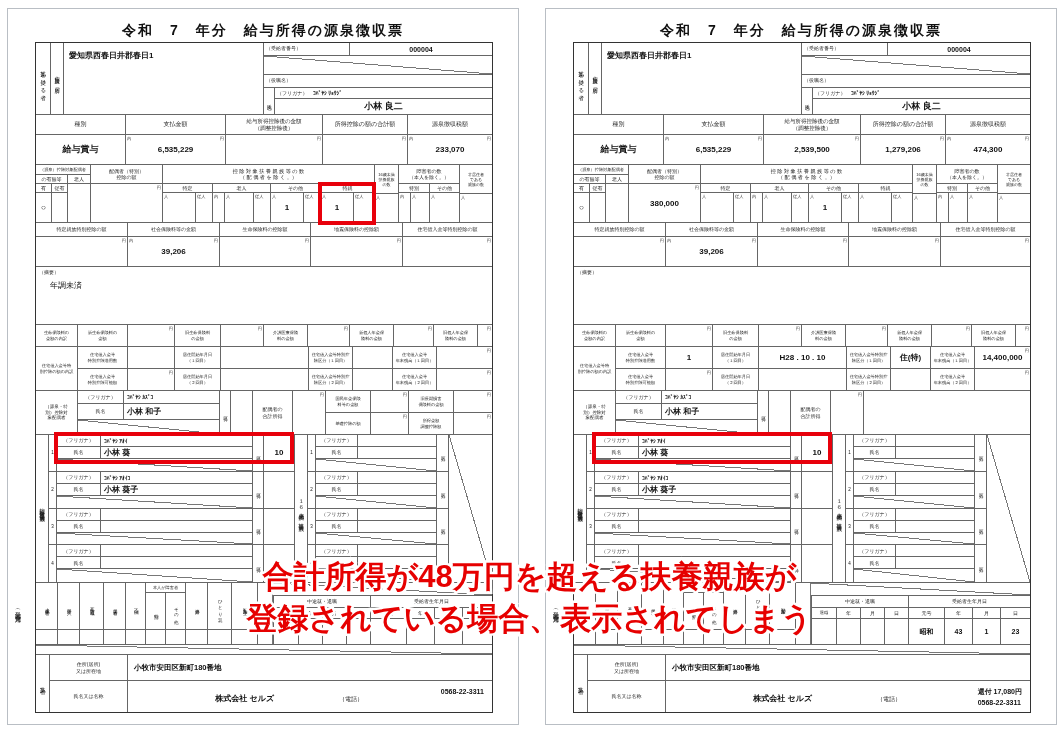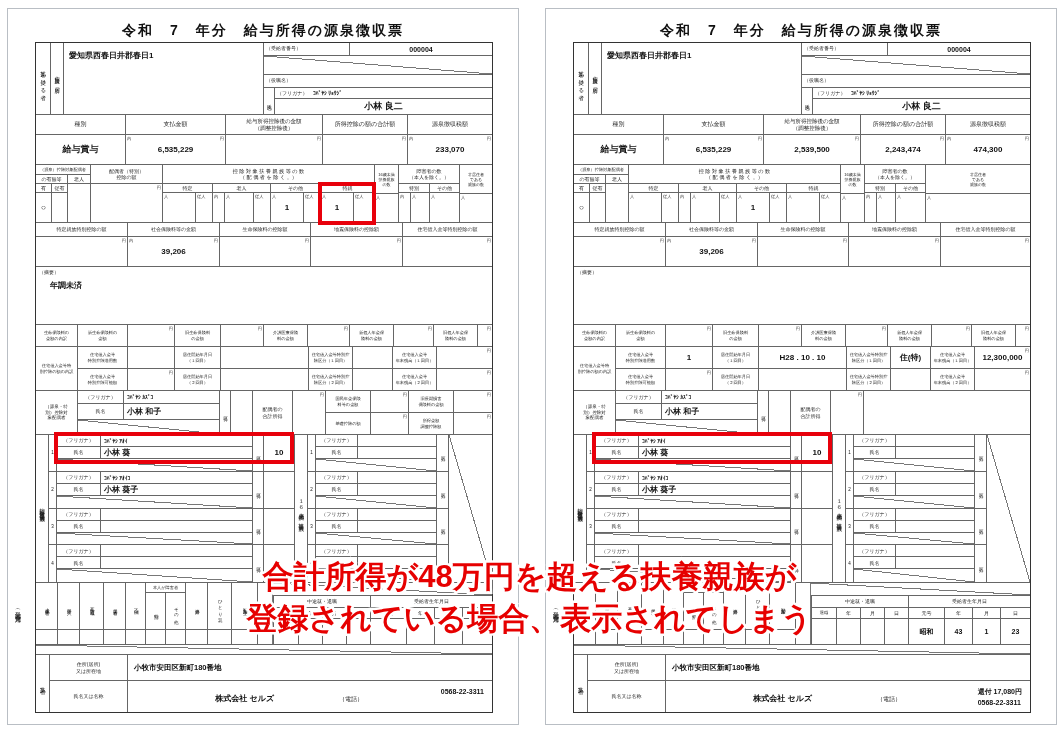--- a/index.html
+++ b/index.html
@@ -232,21 +232,21 @@
             <span class="mkr">円</span>
           </div>
         <div class="vc" style="flex:1">
             <span class="mkr">円</span>
           </div>
       </div>
     </div>
 
     <div class="bb" style="height:58px;position:relative">
       <span class="lbl" style="position:absolute;left:3px;top:2px">（摘要）</span>
-      <div style="position:absolute;left:14px;top:13px;font-weight:bold;font-size:8px">年調未済</div>
+      <div style="position:absolute;left:14px;top:13px;font-weight:normal;font-size:8px">年調未済</div>
     </div>
 
     <div class="c bb" style="height:66px">
       <div class="r bb" style="height:22px">
         <div class="br cen lbl" style="width:42px;font-size:4.2px">生命保険料の
 金額の内訳</div>
         <div class="br cen lbl" style="width:50px;font-size:4.2px">新生命保険料の
 金額</div>
         <div class="br vc" style="width:47px">
             <span class="mkr">円</span>
@@ -654,21 +654,21 @@
             <span class="mk">内</span>
             <span class="mkr">円</span>
             <span>6,535,229</span>
           </div>
         <div class="br vc" style="width:97px">
             <span class="mkr">円</span>
             <span>2,539,500</span>
           </div>
         <div class="br vc" style="width:85px">
             <span class="mkr">円</span>
-            <span>2,243,474</span>
+            <span>1,279,206</span>
           </div>
         <div class="vc" style="flex:1">
             <span class="mk">内</span>
             <span class="mkr">円</span>
             <span>474,300</span>
           </div>
       </div>
     </div>
 
     <div class="r bb" style="height:58px">
@@ -686,20 +686,28 @@
                   <div class="bb cen lbl" style="height:9px">従有</div>
                   <div style="flex:1"></div>
                 </div>
             </div>
           </div>
           <div class="c" style="flex:1">
               <div class="bb cen lbl" style="height:9px">老人</div>
               <div style="flex:1"></div>
             </div>
         </div>
+      </div>
+      <div class="c br" style="width:72px">
+        <div class="bb cen lbl" style="height:19px">配偶者（特別）
+控除の額</div>
+        <div class="vc" style="flex:1">
+            <span class="mkr">円</span>
+            <span>380,000</span>
+          </div>
       </div>
       <div class="c br" style="width:212px">
         <div class="bb c cen" style="height:19px">
           <div class="lbl" style="font-size:5.2px">控 除 対 象 扶 養 親 族 等 の 数</div>
           <div class="lbl" style="font-size:5.2px">（ 配 偶 者 を 除 く 。）</div>
         </div>
         <div class="r bb" style="height:9px">
           <div class="br cen lbl" style="width:50px">特定</div>
           <div class="br cen lbl" style="width:58px">老人</div>
           <div class="br cen lbl" style="width:50px">その他</div>
@@ -851,21 +859,21 @@
             <div class="br cen lbl" style="width:46px;font-size:4.2px">居住開始年月日
 （１回目）</div>
             <div class="br vc v7" style="width:88px">H28 . 10 . 10</div>
             <div class="br cen lbl" style="width:44px;font-size:4.2px">住宅借入金等特別控
 除区分（１回目）</div>
             <div class="br vc v7" style="width:40px">住(特)</div>
             <div class="br cen lbl" style="width:44px;font-size:4.2px">住宅借入金等
 年末残高（１回目）</div>
             <div class="vc v7" style="flex:1">
                 <span class="mkr">円</span>
-                <span>12,300,000</span>
+                <span>14,400,000</span>
               </div>
           </div>
           <div class="r" style="flex:1">
             <div class="br cen lbl" style="width:50px;font-size:4.2px">住宅借入金等
 特別控除可能額</div>
             <div class="br vc" style="width:47px">
                 <span class="mkr">円</span>
               </div>
             <div class="br cen lbl" style="width:46px;font-size:4.2px">居住開始年月日
 （２回目）</div>

